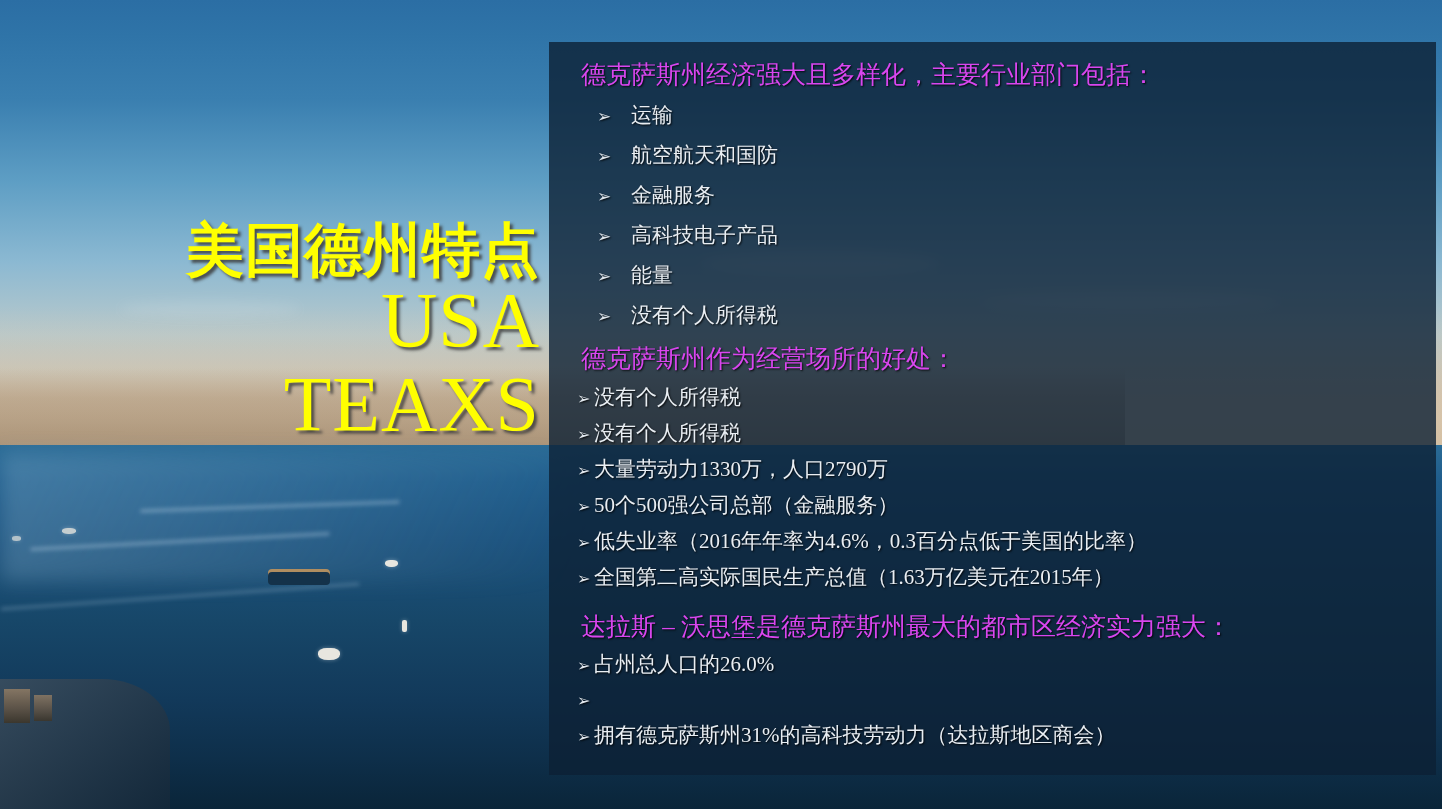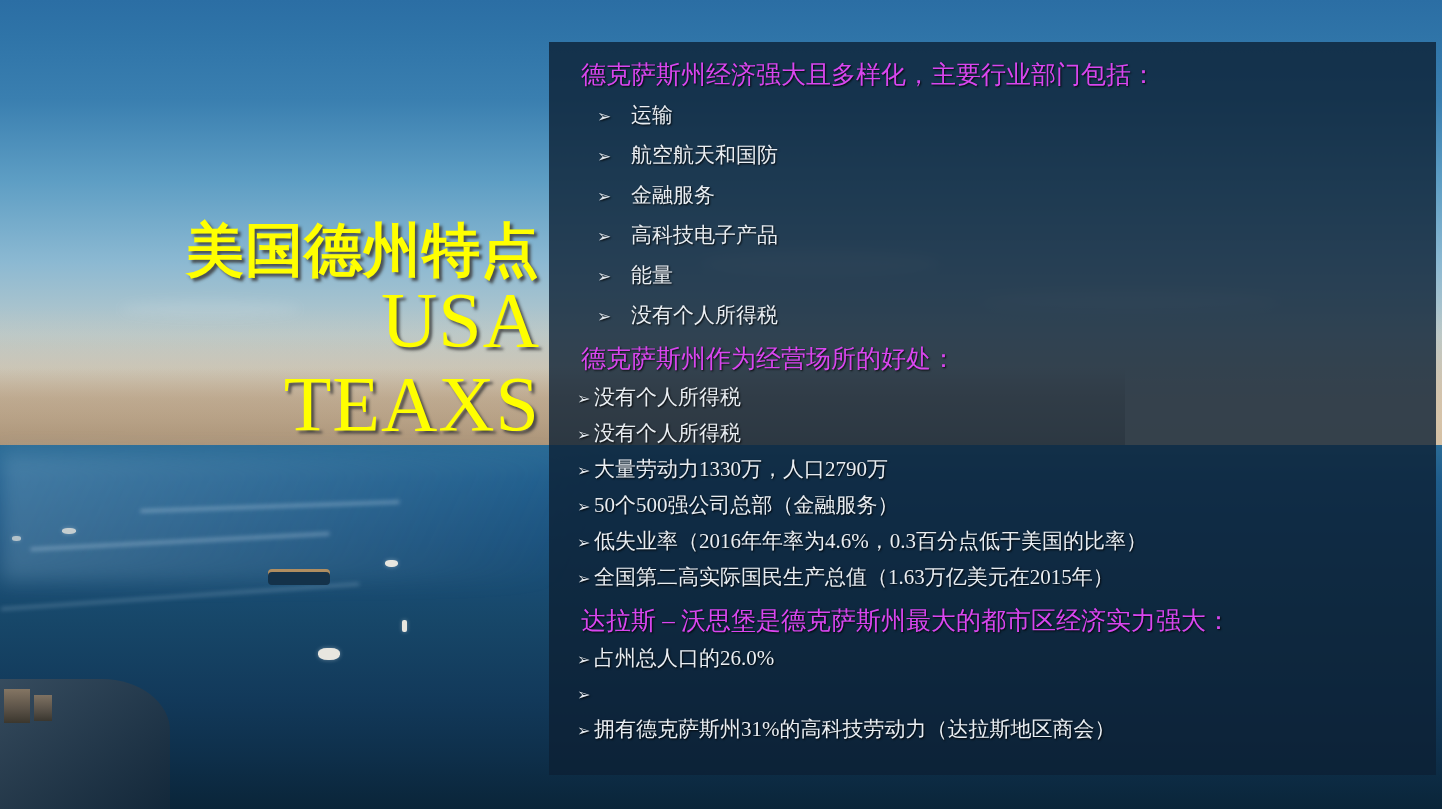--- a/index.html
+++ b/index.html
@@ -118,21 +118,21 @@
     color:#eef2f5;
   }
 
   .sec-head {
     font-size:25px; line-height:1.35; color:#d946ef;
     text-shadow: 1px 1px 2px rgba(0,0,0,.85);
     white-space:nowrap;
     margin: 0 0 4px 8px;
   }
   .sec-head.h2 { margin-top: 6px; }
-  .sec-head.h3 { margin-top: 8px; }
+  .sec-head.h3 { margin-top: 14px; }
 
   ul.bl { list-style:none; margin:0; padding:0; }
   ul.bl li {
     display:flex; align-items:baseline;
     color:#e9eef3; text-shadow: 1px 1px 2px rgba(0,0,0,.9);
     white-space:nowrap;
   }
   
   ul.bl.wide li { font-size:21px; line-height:38px; margin-left:24px; }
   ul.bl.wide .arw { width:34px; font-size:17px; color:#dfe6ec; }

